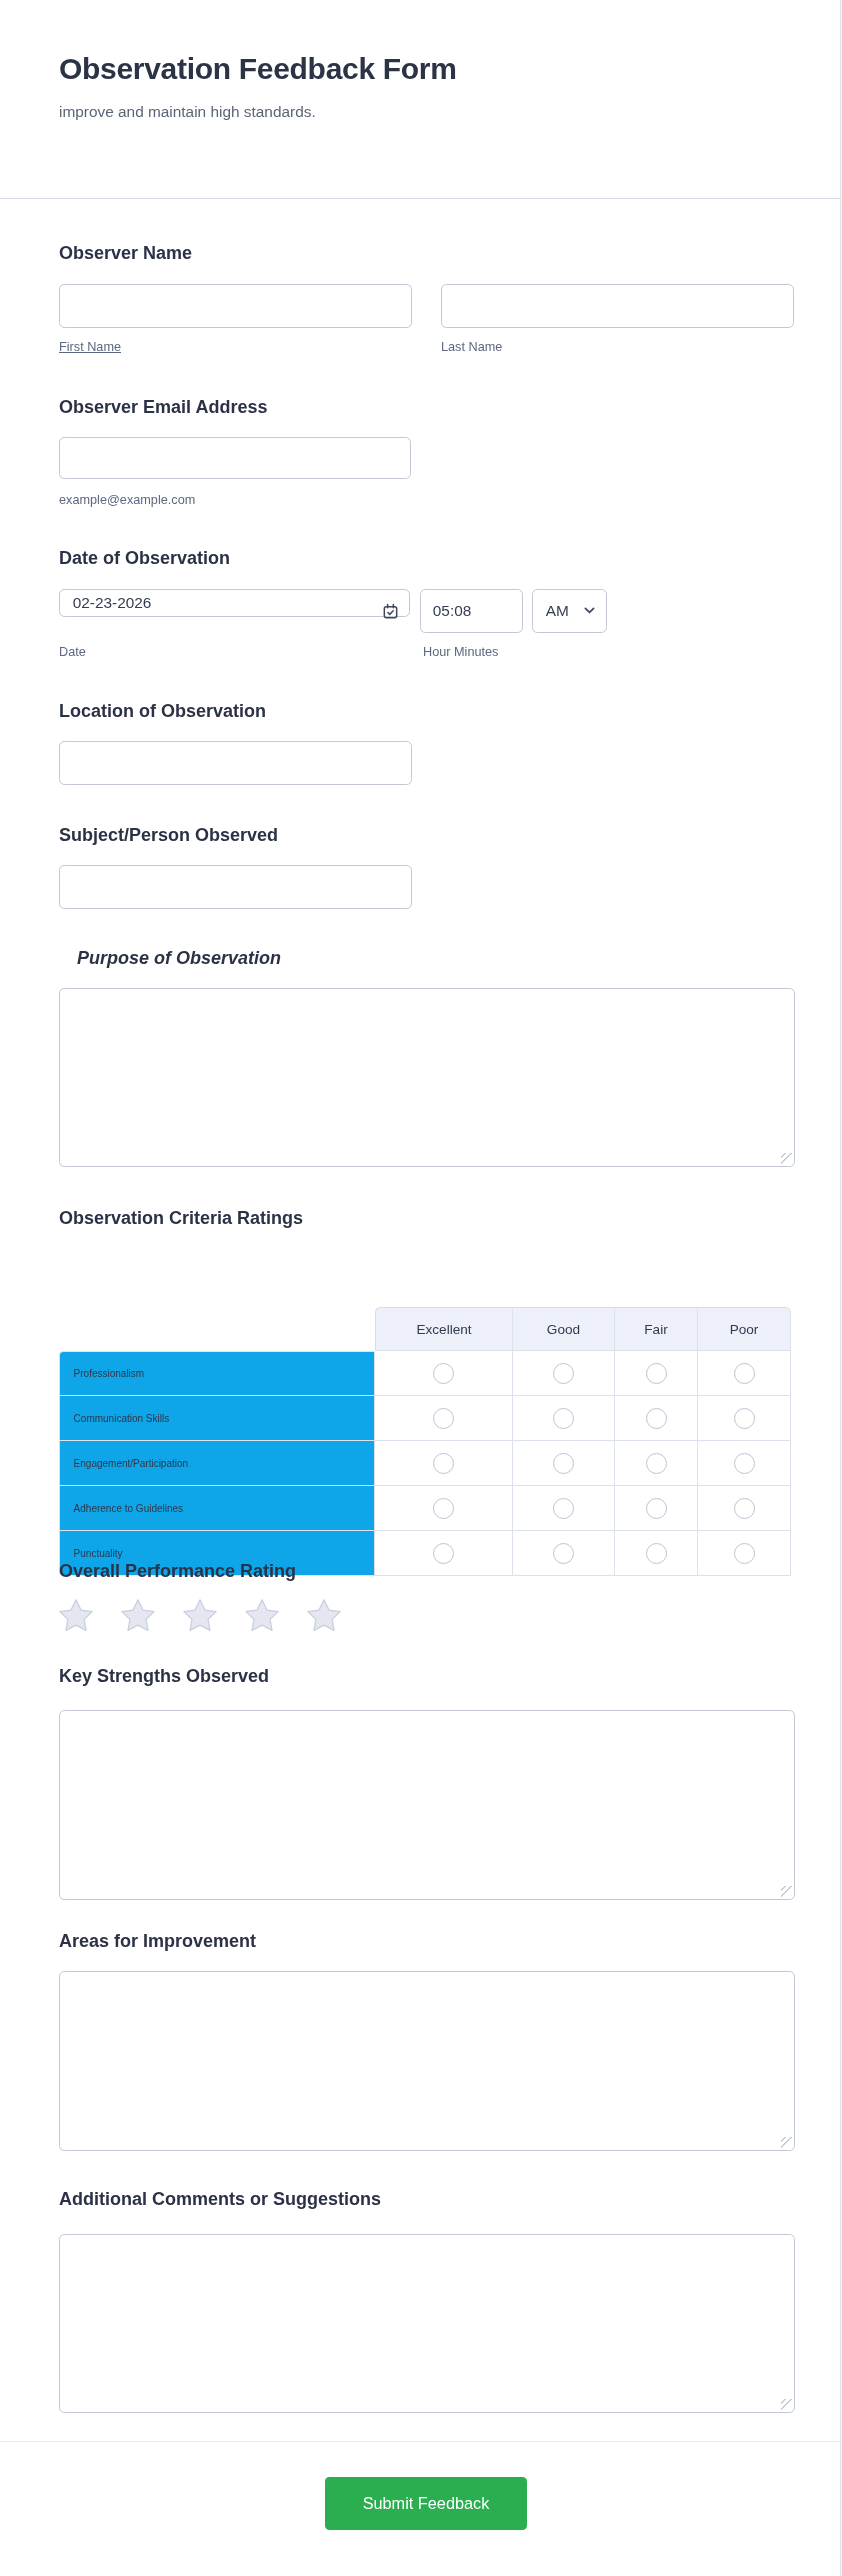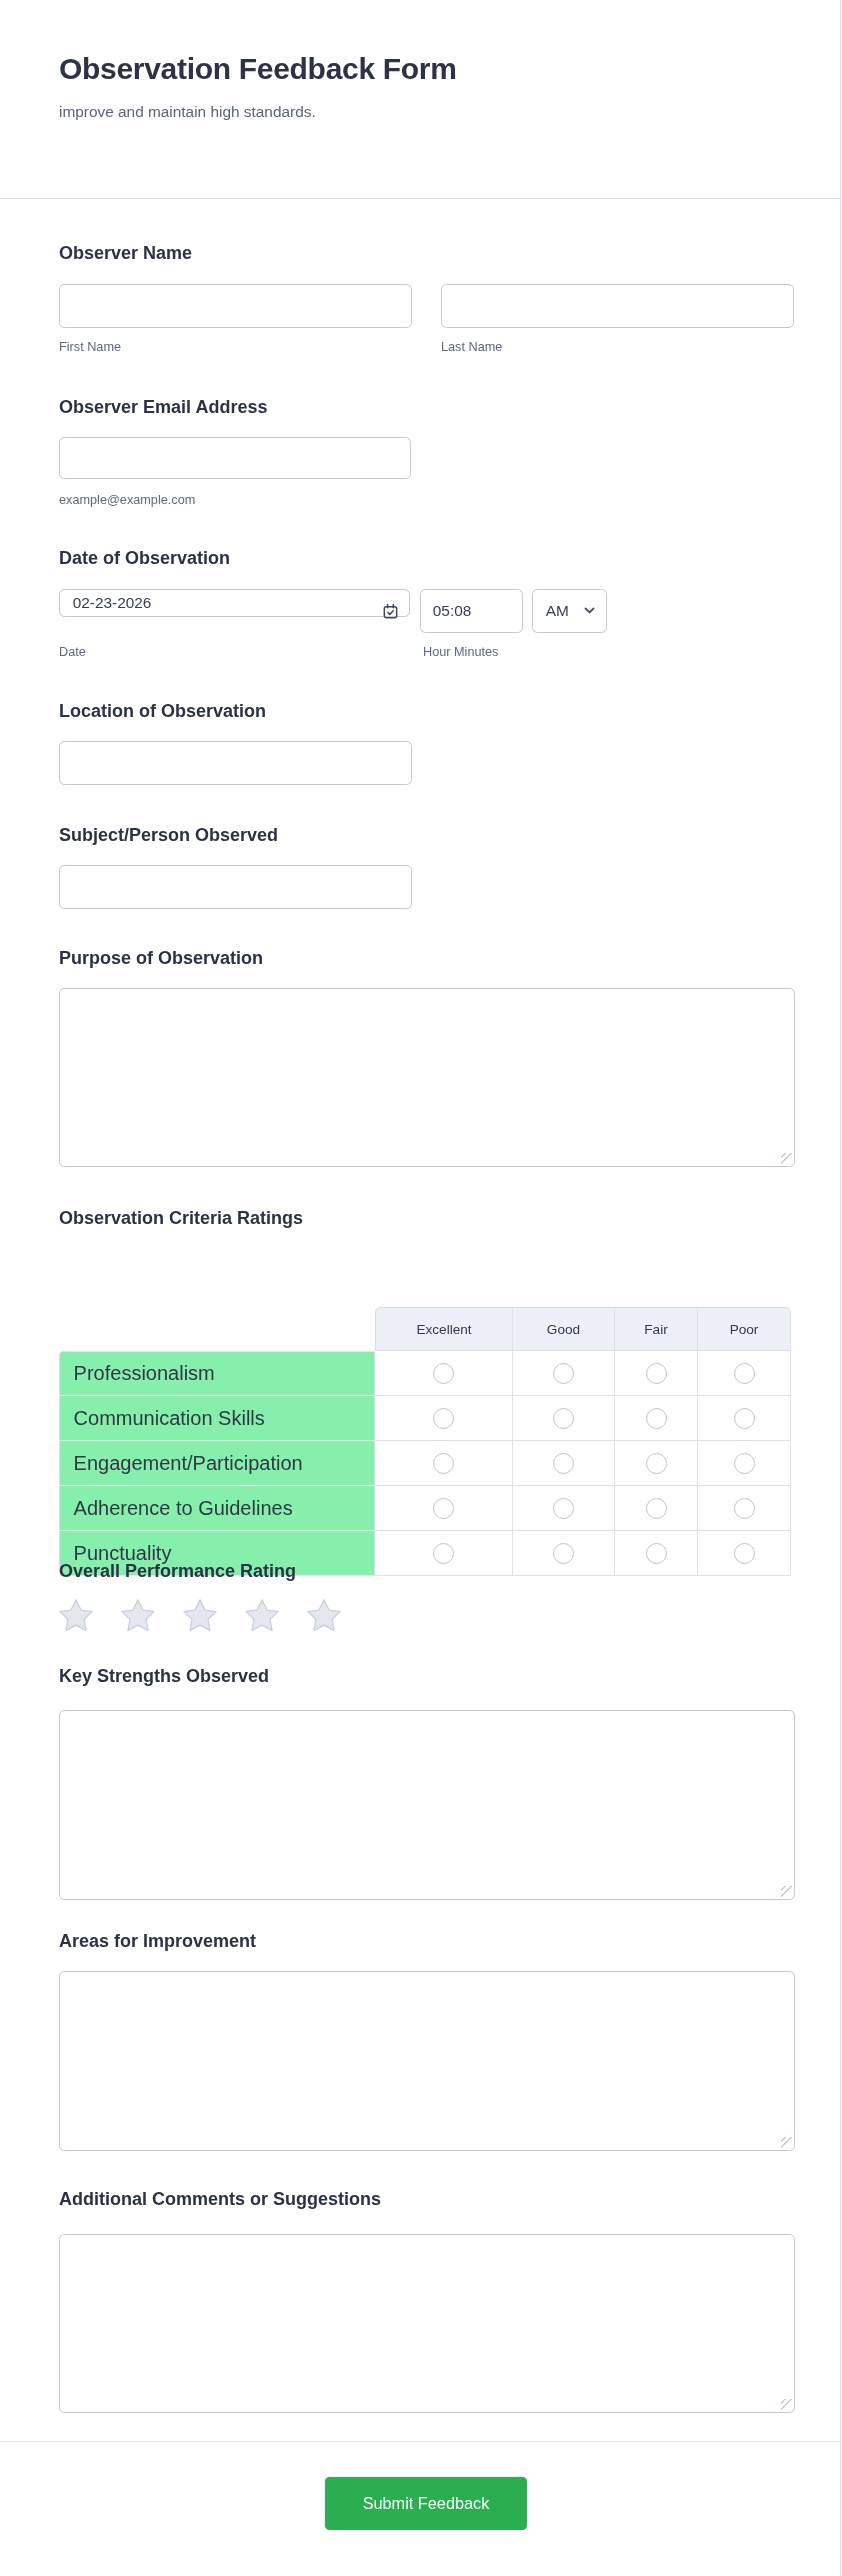--- a/index.html
+++ b/index.html
@@ -25,23 +25,23 @@
                align-items:center; justify-content:space-between; padding:0 11px 0 12.7px;
                font-size:15.4px; color:#343d4f; cursor:pointer; }
   
   .matrix { display:grid; grid-template-columns:316px 138px 102px 83px 93px;
             grid-template-rows:44px repeat(5, 45px); }
   .mcell { border-right:0.9px solid #dde1ec; border-bottom:0.9px solid #dde1ec; display:flex;
            align-items:center; justify-content:center; }
   .mth { background:#edf0f8; border-top:0.9px solid #d8dce7; font-size:13.6px; color:#323a4d; }
   .mth.first { border-left:0.9px solid #d8dce7; border-top-left-radius:5.4px; }
   .mth.last  { border-top-right-radius:5.4px; }
-  .mlabel { background:#86efac; border-left:0.9px solid #d9dee9; border-right:0.9px solid #d8dce7;
+  .mlabel { background:#0ea5e9; border-left:0.9px solid #d9dee9; border-right:0.9px solid #d8dce7;
             border-bottom:0.9px solid #dfe4f0; justify-content:flex-start; padding-left:13.6px;
-            font-size:20px; color:#2f3747; }
+            font-size:10px; color:#2f3747; }
   .mlabel.rfirst { border-top:0.9px solid #dfe4f0; border-top-left-radius:4.5px; }
   .mlabel.rlast { border-bottom-left-radius:4.5px; }
   .mempty { border:none; background:transparent; }
   .radio { width:21px; height:21px; border-radius:50%; border:0.9px solid #bcc3d2; background:#fff;
            display:inline-block; cursor:pointer; }
   .star { display:inline-block; cursor:pointer; }
   .submit-btn { background:#2aae4f; border:none; border-radius:4.5px; color:#ffffff; font-size:16.3px;
                 font-weight:500; cursor:pointer; width:100%; height:100%;
                 font-family:"Liberation Sans", sans-serif; }
   .edge { position:absolute; right:0; top:0; width:2.7px; height:100%; background:#f3f4f6;
@@ -58,21 +58,21 @@
   </div>
   <div class="abs divider" style="left:0; top:198px; width:843px;"></div>
 
   <div class="abs label" style="left:59px; top:243px;">Observer Name</div>
   <div class="abs" style="left:59px; top:284px; width:353px; height:44px;">
     <input class="tbox" type="text" value="" style="">
   </div>
   <div class="abs" style="left:441px; top:284px; width:353px; height:44px;">
     <input class="tbox" type="text" value="" style="">
   </div>
-  <div class="abs sublabel" style="left:59px; top:340px;">First Name</div>
+  <div class="abs sublabel" style="left:59px; top:340px;text-decoration:underline;">First Name</div>
   <div class="abs sublabel" style="left:441px; top:340px;">Last Name</div>
 
   <div class="abs label" style="left:59px; top:397px;">Observer Email Address</div>
   <div class="abs" style="left:59px; top:437px; width:352px; height:42px;">
     <input class="tbox" type="text" value="" style="">
   </div>
   <div class="abs sublabel" style="left:59px; top:493px;">example@example.com</div>
 
   <div class="abs label" style="left:59px; top:548px;">Date of Observation</div>
   <div class="abs" style="left:59px; top:589px; width:351px; height:28px;">
@@ -103,21 +103,21 @@
   <div class="abs label" style="left:59px; top:701px;">Location of Observation</div>
   <div class="abs" style="left:59px; top:741px; width:353px; height:44px;">
     <input class="tbox" type="text" value="" style="">
   </div>
 
   <div class="abs label" style="left:59px; top:825px;">Subject/Person Observed</div>
   <div class="abs" style="left:59px; top:865px; width:353px; height:44px;">
     <input class="tbox" type="text" value="" style="">
   </div>
 
-  <div class="abs label" style="left:59px; top:948px;">Purpose of Observation</div>
+  <div class="abs label" style="left:77px; top:948px;font-style:italic;">Purpose of Observation</div>
   <div class="abs" style="left:59px; top:988px; width:736px; height:179px;">
     <textarea class="tbox" style=""></textarea>
     <div class="grip"></div>
   </div>
 
   <div class="abs label" style="left:59px; top:1208px;">Observation Criteria Ratings</div>
   <div class="abs matrix" style="left:59px; top:1307px; width:733px;">
     <div class="mcell mempty"></div>
     <div class="mcell mth first">Excellent</div>
     <div class="mcell mth">Good</div>

